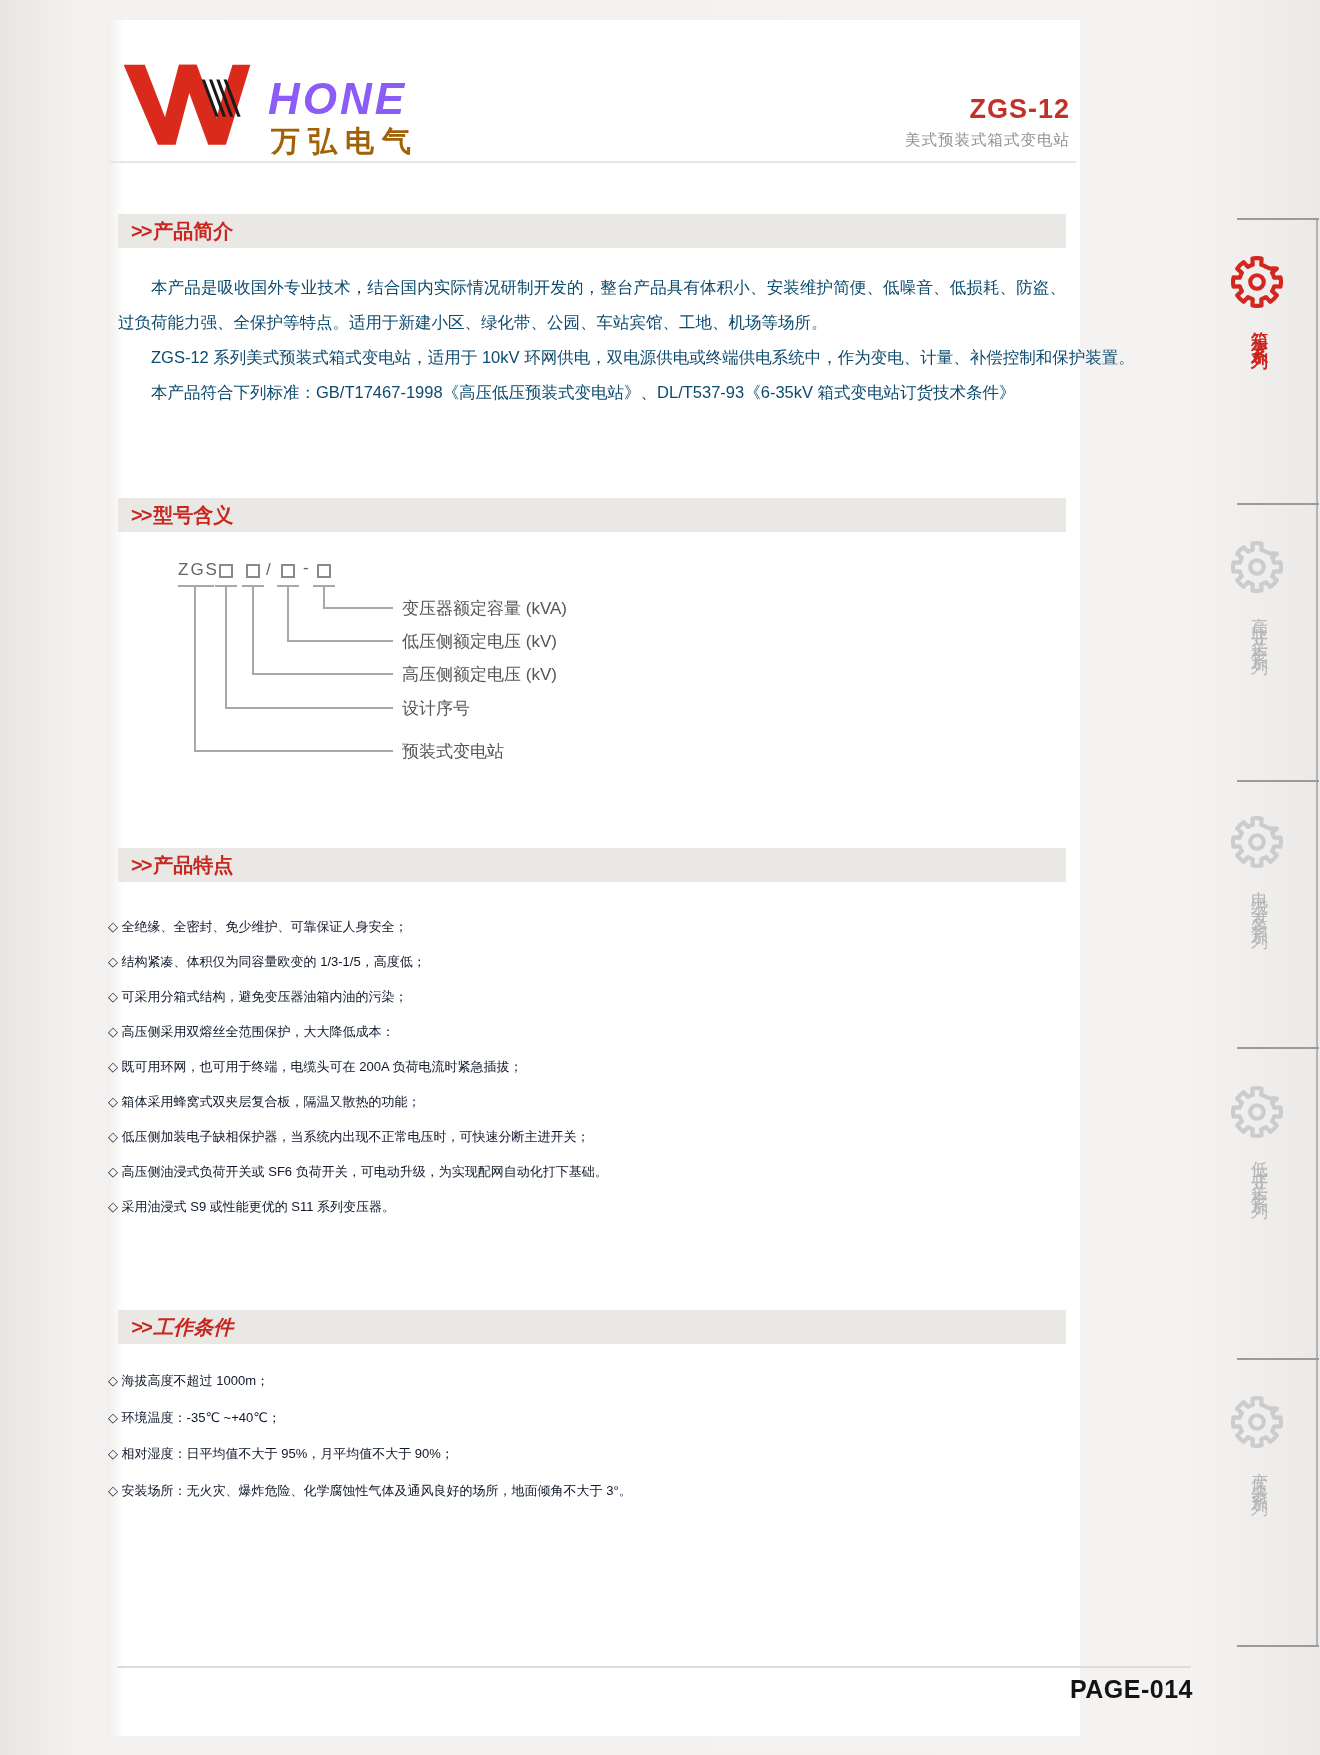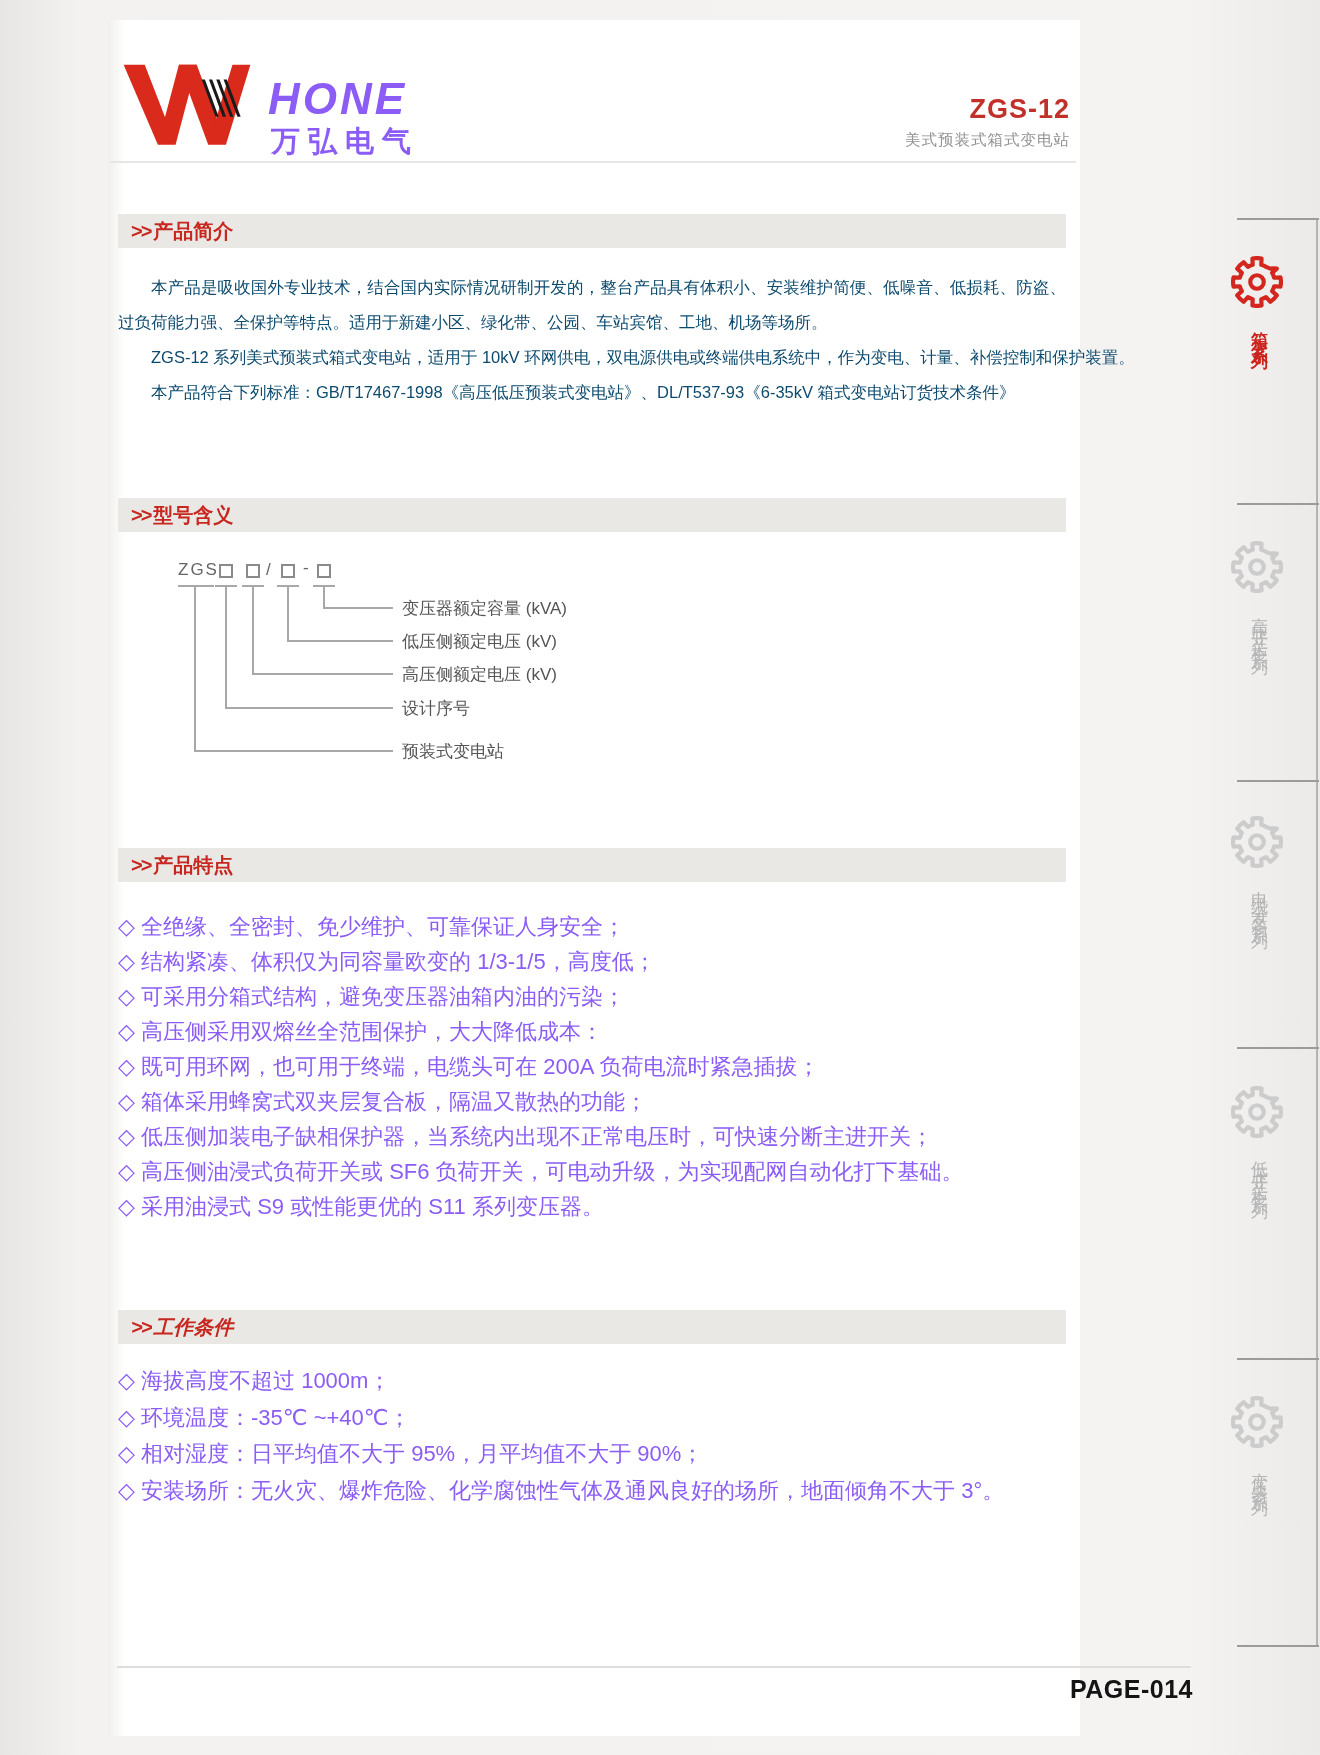--- a/index.html
+++ b/index.html
@@ -14,21 +14,21 @@
 
   .card {
     left:108px; top:20px; width:972px; height:1716px;
     background:linear-gradient(90deg,#f0efed 0,#ffffff 16px,#ffffff 100%);
   }
 
   
   .logo-w { left:122px; top:58px; }
   .brand-en { left:268px; top:74px; font-size:44px; font-style:italic; font-weight:900;
               color:#8b5cf6; letter-spacing:3px; }
-  .brand-cn { left:271px; top:122px; font-size:29px; font-weight:900; color:#8b5cf6;
+  .brand-cn { left:271px; top:122px; font-size:29px; font-weight:900; color:#a16207;
               letter-spacing:8px; }
   .header-divider { left:110px; top:161px; width:966px; height:2px; background:#e7e6e4; }
   .model-title { left:770px; top:94px; width:300px; text-align:right; font-size:27px;
                  font-weight:700; color:#c23129; letter-spacing:1px; }
   .model-sub { left:770px; top:130px; width:300px; text-align:right; font-size:15.5px;
                color:#929292; letter-spacing:1px; }
 
   
   .band { left:118px; width:948px; height:34px; background:#e9e8e5;
           line-height:34px; padding-left:13px; color:#c8271f; font-size:20px; font-weight:700; }
@@ -43,21 +43,21 @@
 
   
   .dg-code { font-size:17px; color:#666; }
   .dg-box { width:14px; height:14px; border:2px solid #8a8a8a; background:#fff; }
   .dg-tick { height:2px; background:#a8a8a8; top:585px; }
   .dg-v { width:2px; background:#a8a8a8; }
   .dg-h { height:2px; background:#a8a8a8; }
   .dg-label { left:402px; transform:translateY(-50%); font-size:17px; color:#555; }
 
   
-  .list { left:118px; width:948px; color:#8b5cf6; font-size:22px; }
+  .list { left:108px; width:948px; color:#0f172a; font-size:13px; }
   .feat-list { top:909px; }
   .feat-list .li { height:35px; line-height:35px; white-space:nowrap; }
   .cond-list { top:1363px; }
   .cond-list .li { height:36.5px; line-height:36.5px; white-space:nowrap; }
 
   
   .footer-line { left:117px; top:1666px; width:1074px; height:2px; background:#dddddb; }
   .page-num { left:993px; top:1675px; width:200px; text-align:right; font-size:25px;
               font-weight:700; color:#141414; letter-spacing:0.5px; }
 

